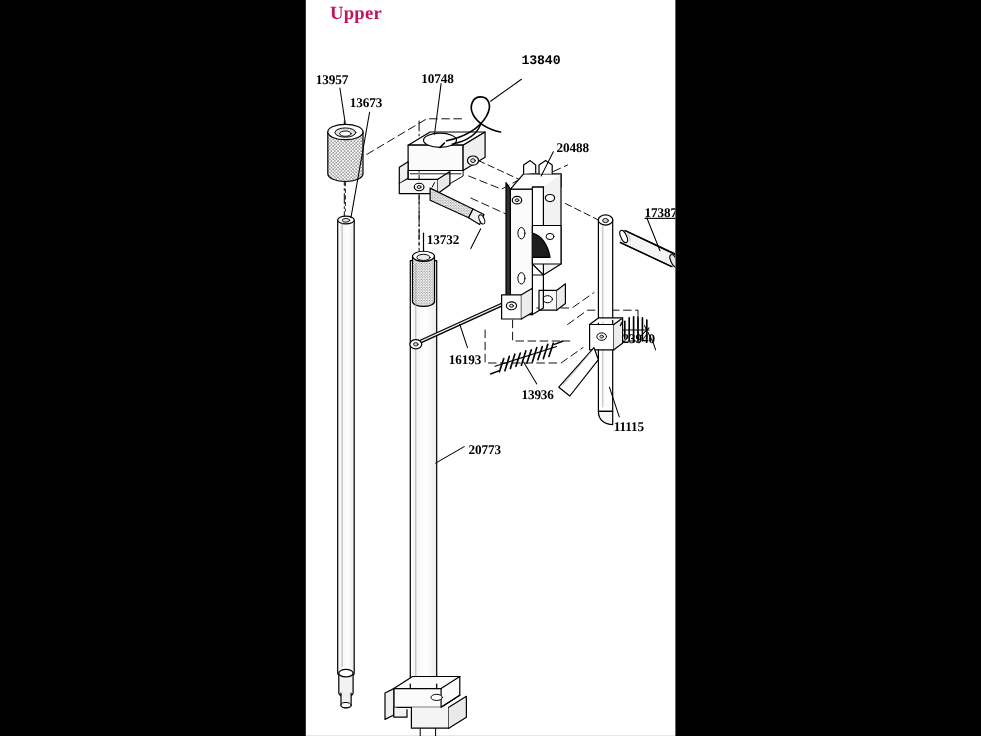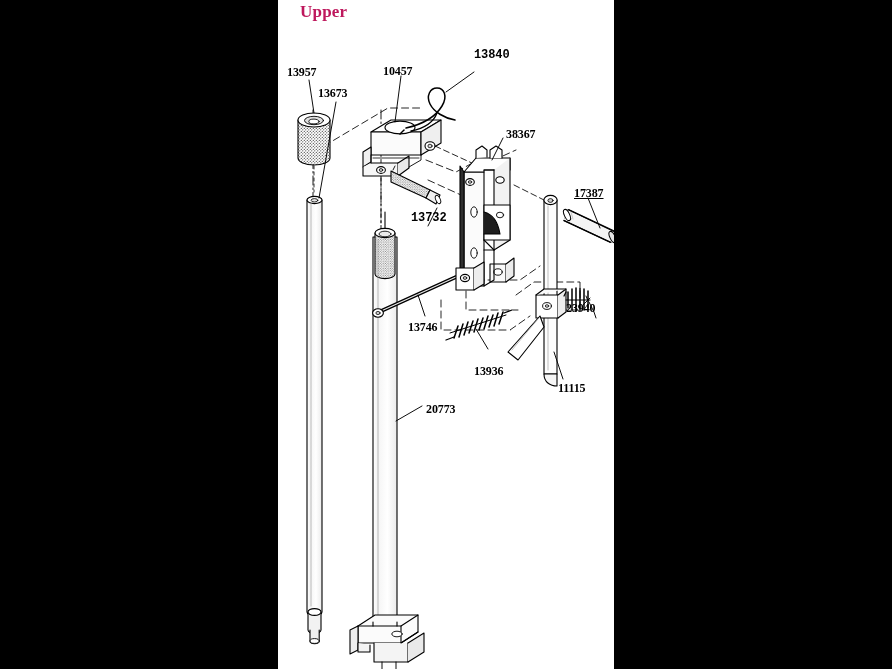--- a/index.html
+++ b/index.html
@@ -332,25 +332,25 @@
           <path d="M226 313 L234 310" stroke="#000" stroke-width="1.3"></path>
         </g>
 
         <path d="M210 349 L198 329" stroke-width="0.95"></path>
 
       </g>
     </svg>
 
     <div class="lbl" style="left:9px; top:65px;">13957</div>
     <div class="lbl" style="left:40px; top:86px;">13673</div>
-    <div class="lbl" style="left:105px; top:64px;">10457</div>
+    <div class="lbl" style="left:105px; top:64px;">10748</div>
     <div class="lbl" style="left:196px; top:48px;font-family:Liberation Mono, monospace;">13840</div>
-    <div class="lbl" style="left:228px; top:127px;">38367</div>
-    <div class="lbl" style="left:133px; top:211px;font-family:Liberation Mono, monospace;">13732</div>
-    <div class="lbl" style="left:296px; top:186px;text-decoration:underline;">17387</div>
+    <div class="lbl" style="left:228px; top:127px;">20488</div>
+    <div class="lbl" style="left:110px; top:211px;">13732</div>
+    <div class="lbl" style="left:308px; top:186px;text-decoration:underline;">17387</div>
     <div class="lbl" style="left:288px; top:301px;">23940</div>
-    <div class="lbl" style="left:130px; top:320px;">13746</div>
-    <div class="lbl" style="left:196px; top:364px;">13936</div>
+    <div class="lbl" style="left:130px; top:320px;">16193</div>
+    <div class="lbl" style="left:196px; top:352px;">13936</div>
     <div class="lbl" style="left:280px; top:381px;">11115</div>
     <div class="lbl" style="left:148px; top:402px;font-family:Liberation Serif, serif;">20773</div>
 
   </div>
 </div>
 
 </body></html>

